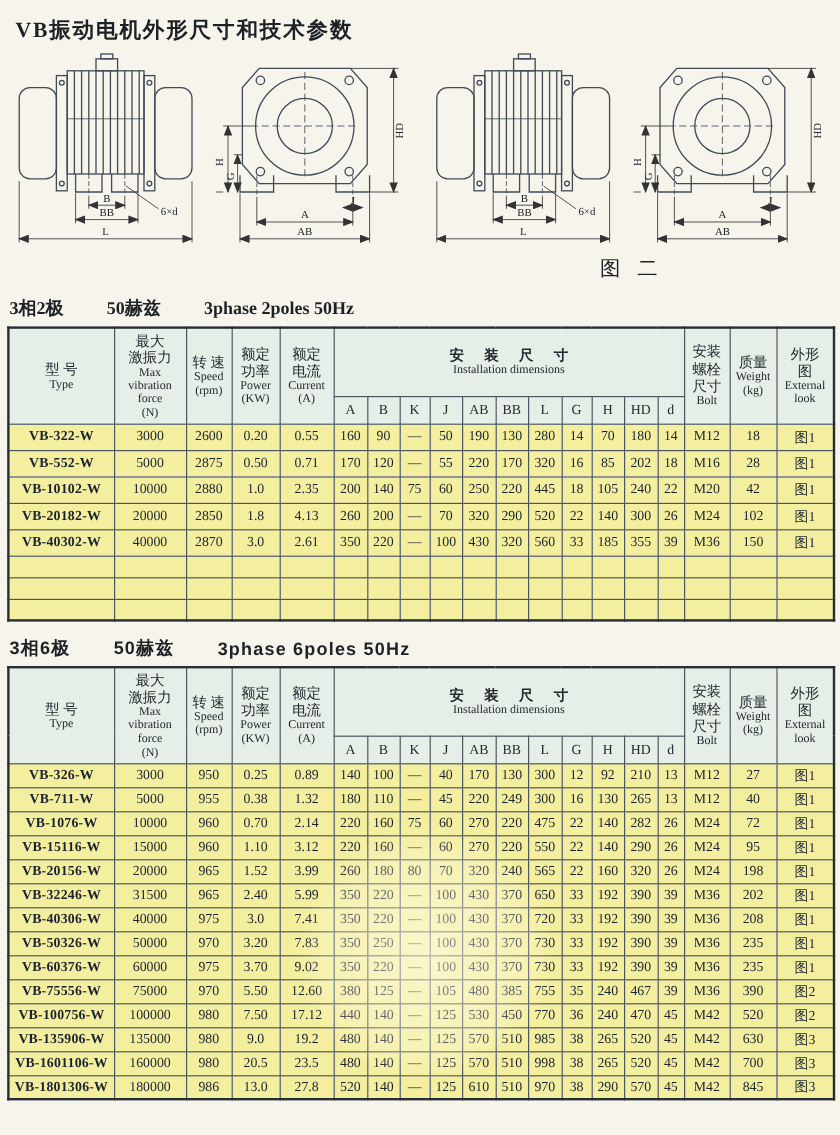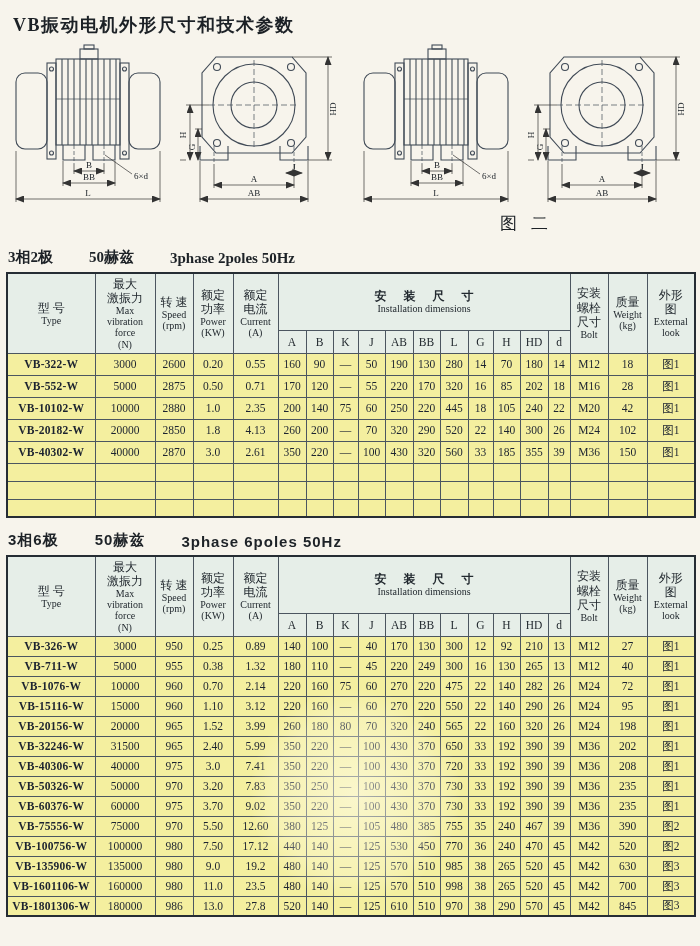--- a/index.html
+++ b/index.html
@@ -859,21 +859,21 @@
         <td>520</td>
         <td>45</td>
         <td>M42</td>
         <td>630</td>
         <td>图3</td>
       </tr>
       <tr>
         <td class="model">VB-1601106-W</td>
         <td>160000</td>
         <td>980</td>
-        <td>11.0</td>
+        <td>20.5</td>
         <td>23.5</td>
         <td>480</td>
         <td>140</td>
         <td>—</td>
         <td>125</td>
         <td>570</td>
         <td>510</td>
         <td>998</td>
         <td>38</td>
         <td>265</td>

